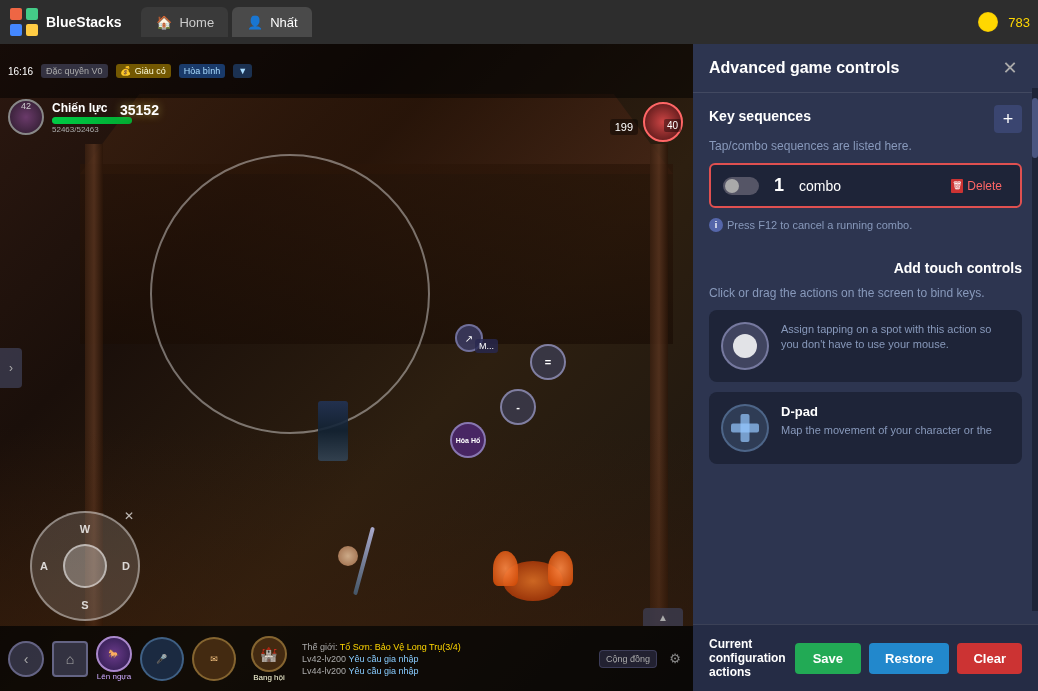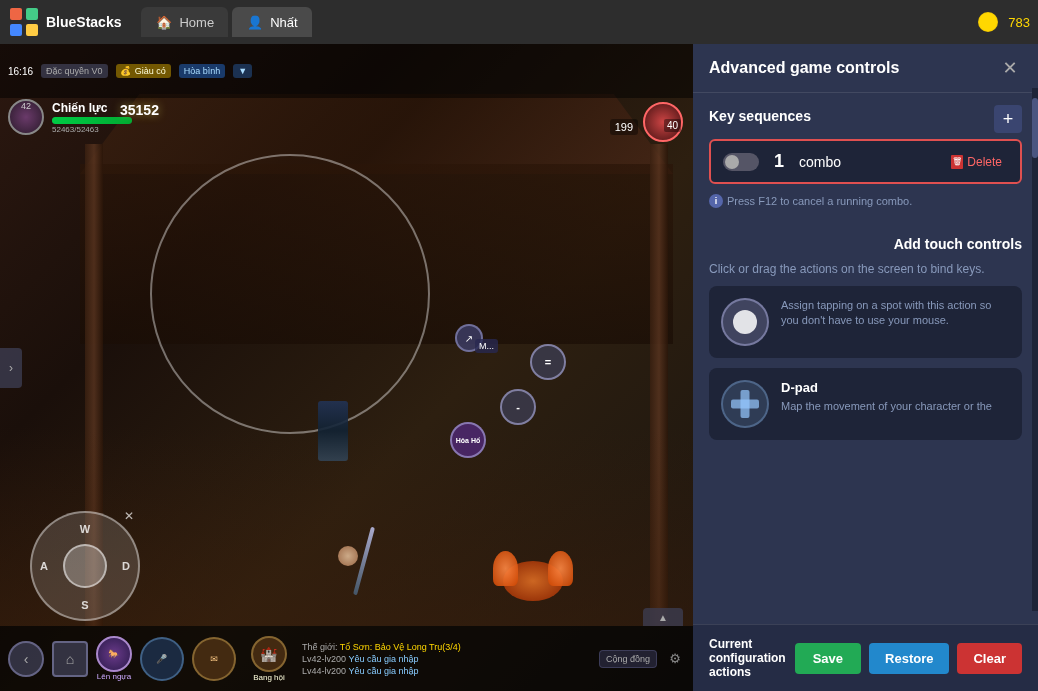--- a/index.html
+++ b/index.html
@@ -1066,20 +1066,21 @@
       <span class="panel-title">Advanced game controls</span>
       <button class="close-btn">✕</button>
     </div>
 
     <div class="panel-content">
 
       <div class="section-header-row">
         <span class="section-title">Key sequences</span>
         <button class="add-btn">+</button>
       </div>
+      <div class="section-desc">Tap/combo sequences are listed here.</div>
 
       <div class="key-seq-item">
         <div class="toggle-switch">
           <div class="toggle-knob"></div>
         </div>
         <span class="seq-number">1</span>
         <span class="seq-name">combo</span>
         <button class="delete-btn">
           <span class="delete-icon">🗑</span>
           <span>Delete</span>

